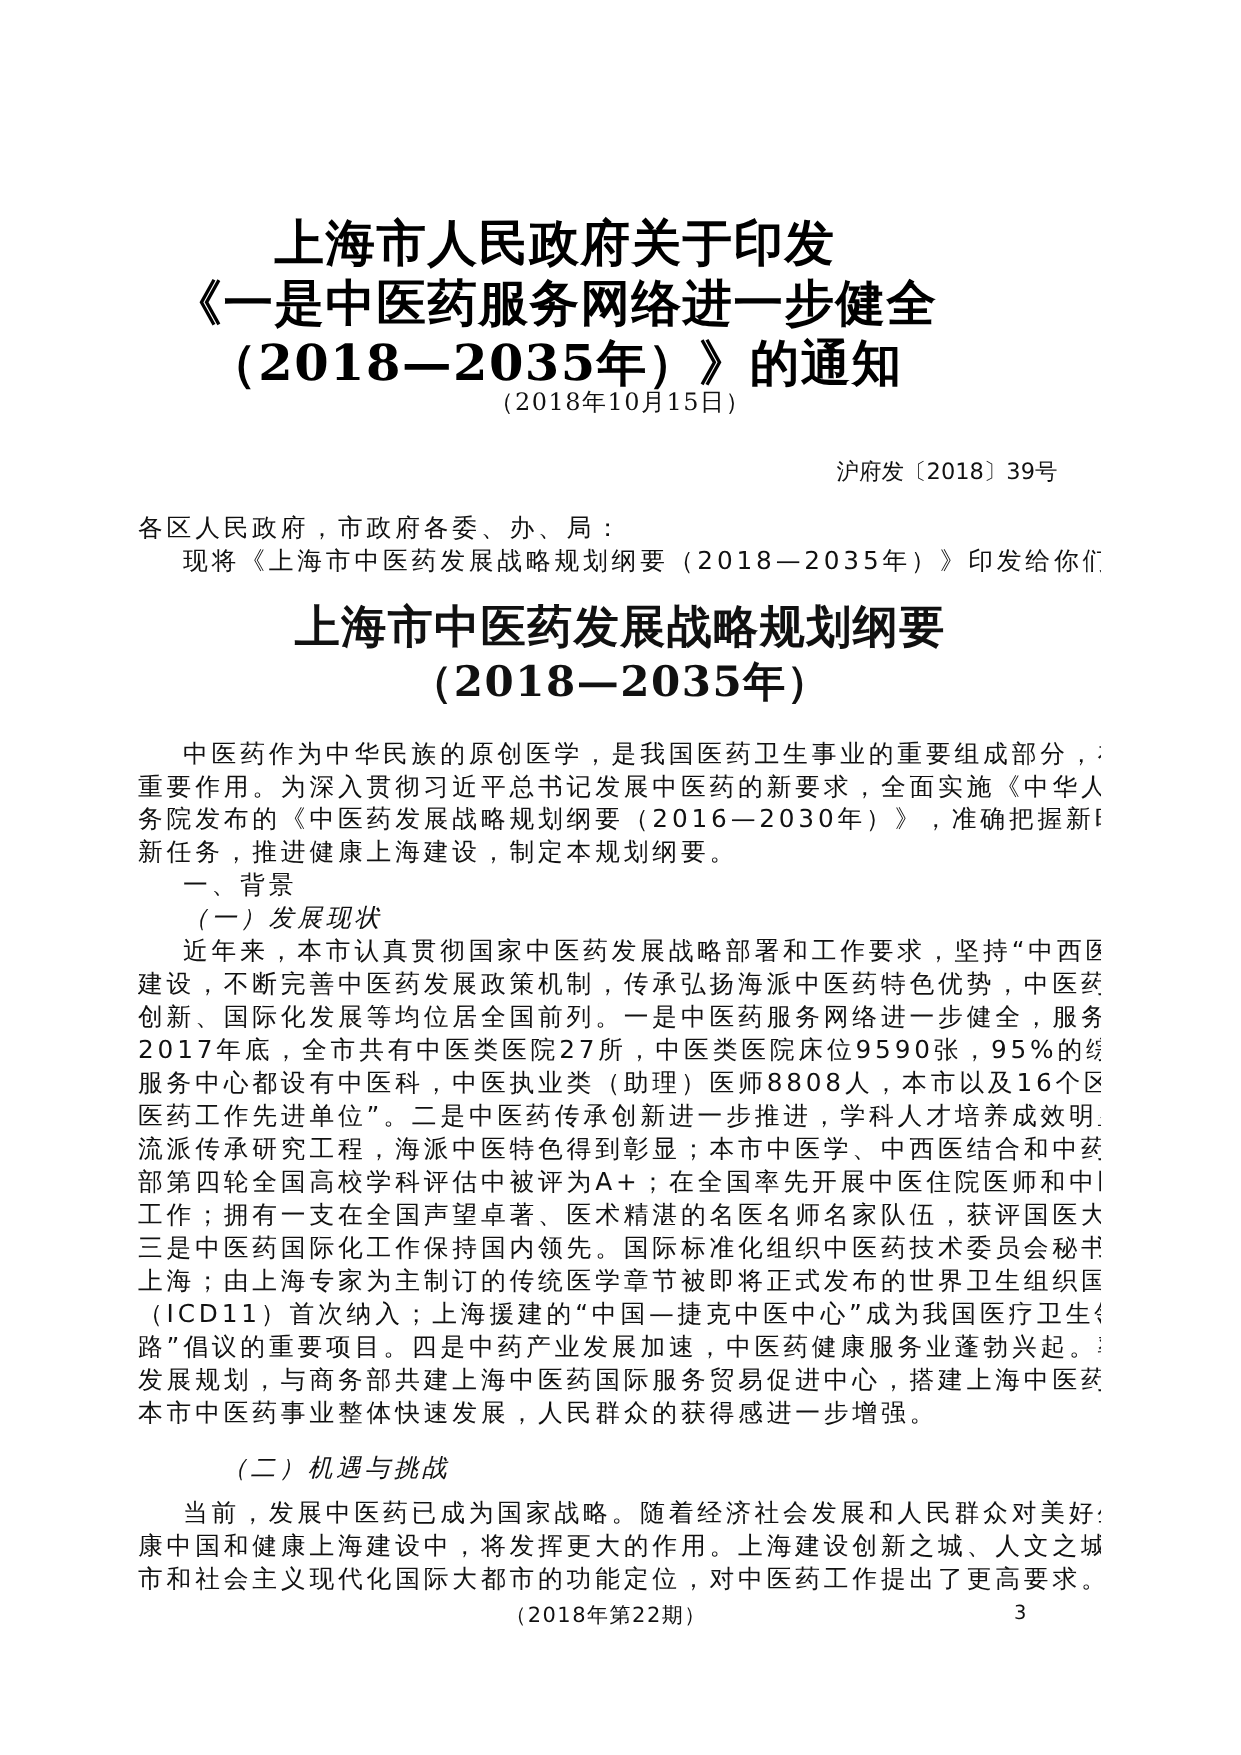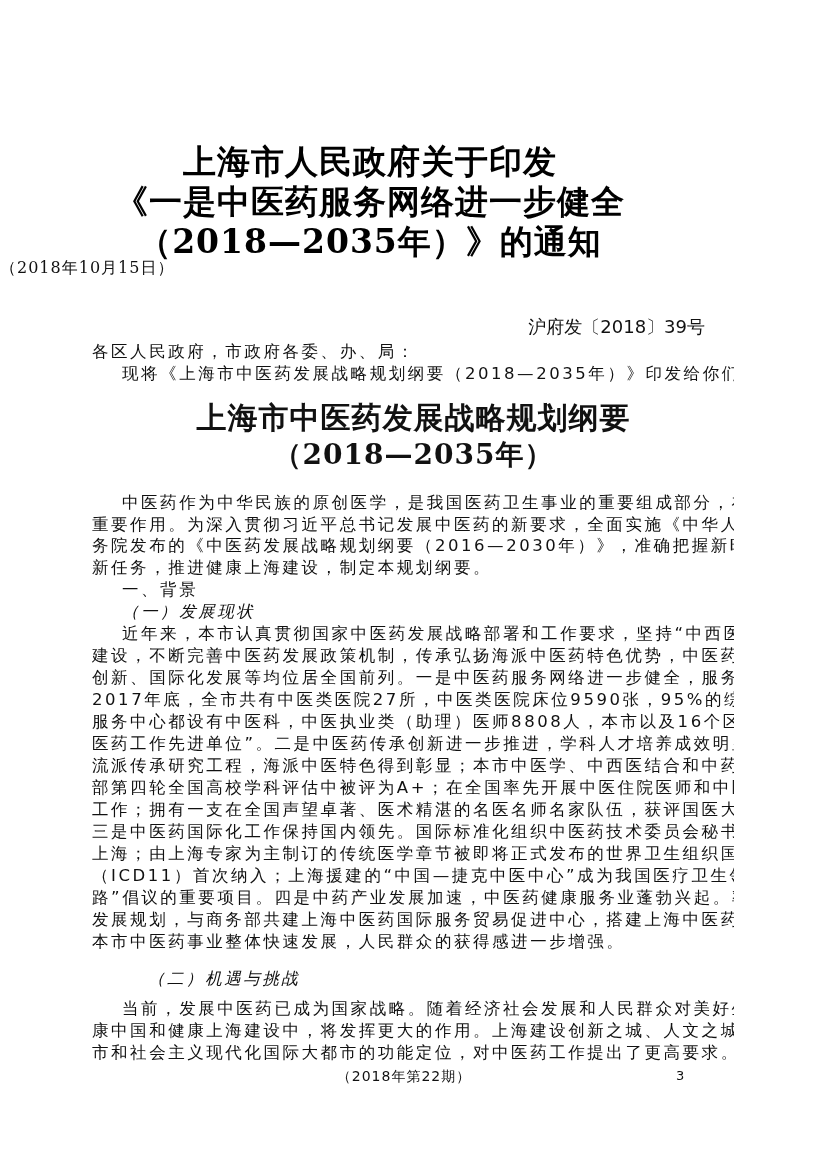--- a/index.html
+++ b/index.html
@@ -8,24 +8,24 @@
       color: #111111;
       font-family: "DejaVu Sans", sans-serif;
     }
     .abs { position: absolute; white-space: nowrap; }
     .title {
       left: 0; width: 740px; text-align: center;
       font-family: "DejaVu Serif", serif; font-weight: bold;
       font-size: 33px; letter-spacing: 1px; color: #000;
     }
     .title-date {
-      left: 0; width: 827px; text-align: left;
+      left: 0; width: 827px; text-align: center;
       font-family: "DejaVu Serif", serif; font-size: 16px; letter-spacing: 1px;
     }
-    .docnum { right: 122px; font-size: 18px; margin-top: 10px; }
+    .docnum { right: 122px; font-size: 15px; }
     .body-line {
       left: 92px; width: 642px; font-size: 16.5px; letter-spacing: 2.55px;
       line-height: 21px; overflow: hidden;
     }
     .indent { left: 122px; width: 612px; }
     .subtitle {
       left: 0; width: 827px; text-align: center;
       font-family: Liberation Mono, monospace; font-weight: bold; font-size: 30px; letter-spacing: 1px;
     }
     .subtitle-years {

